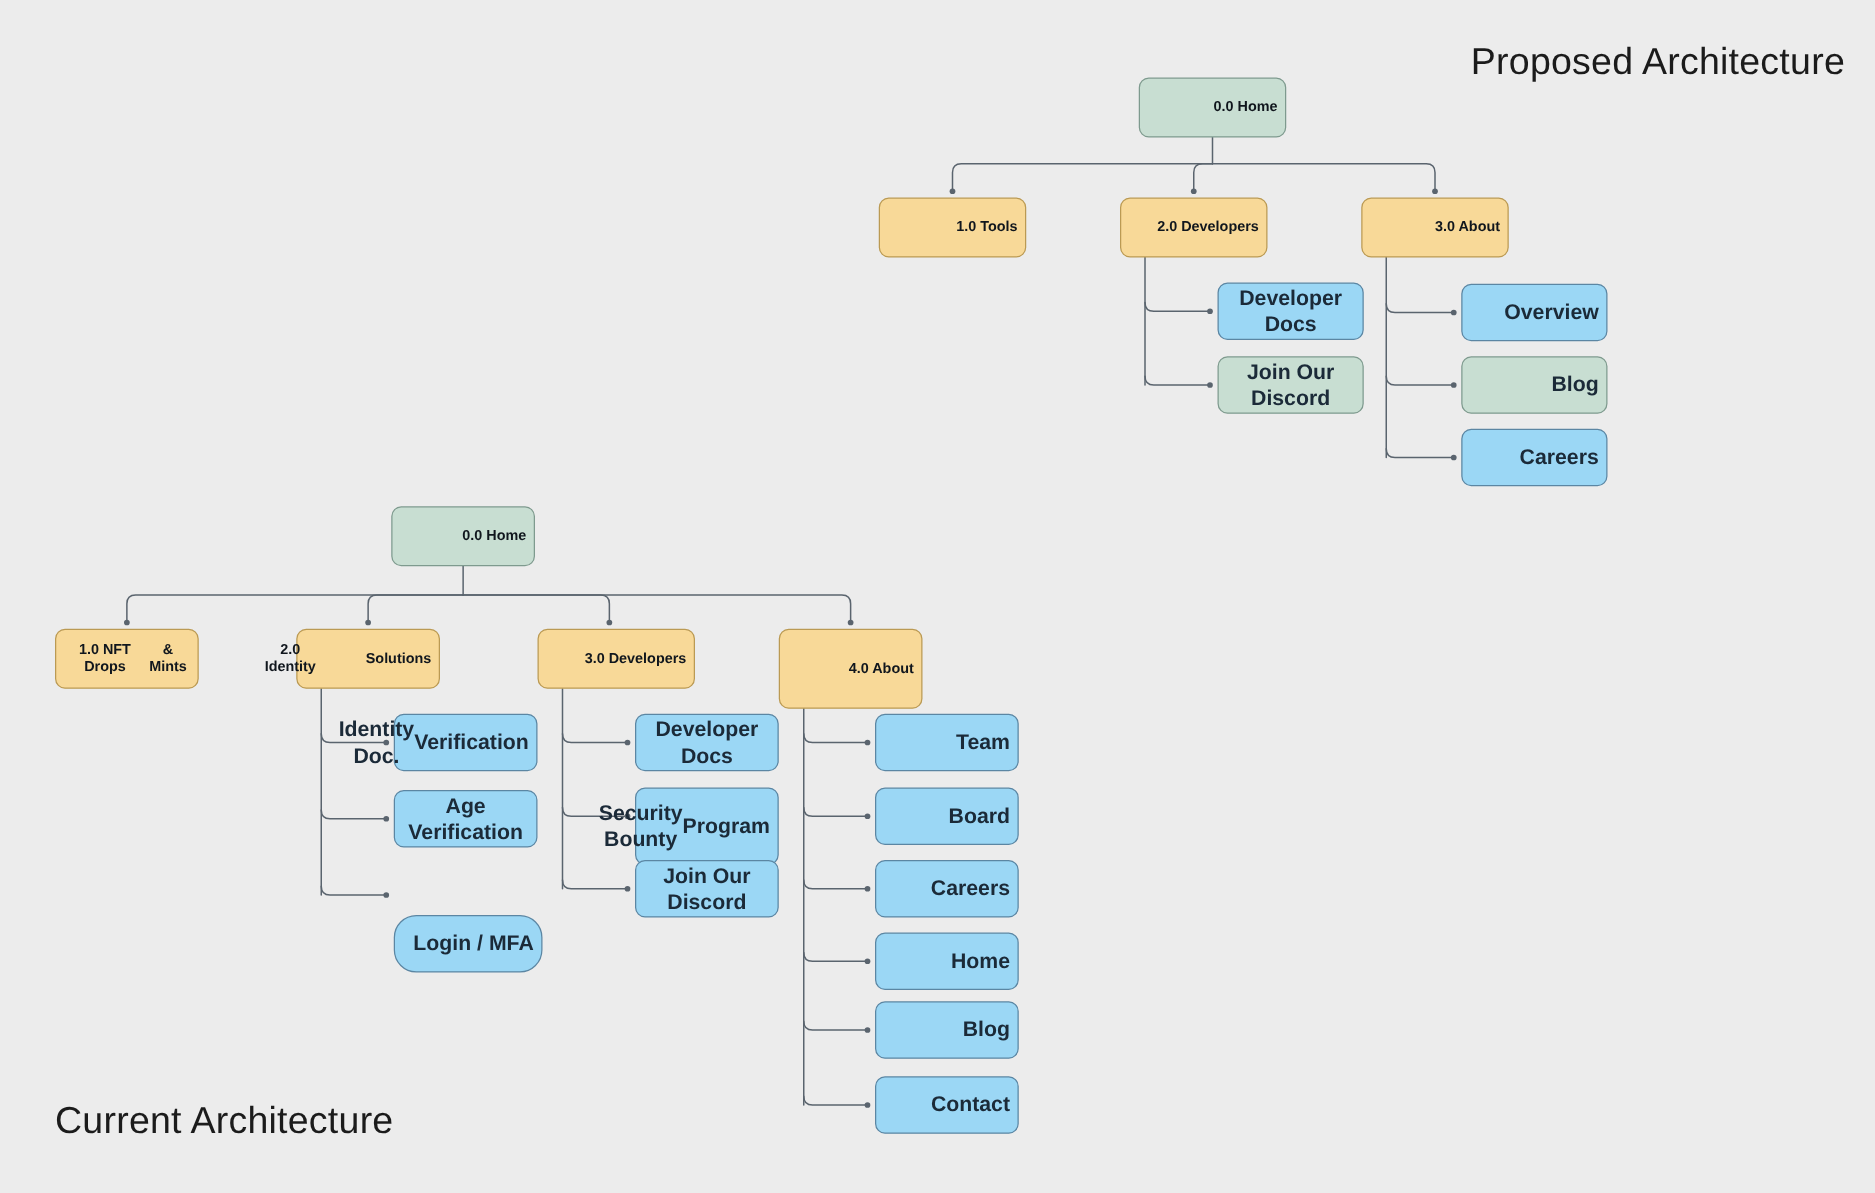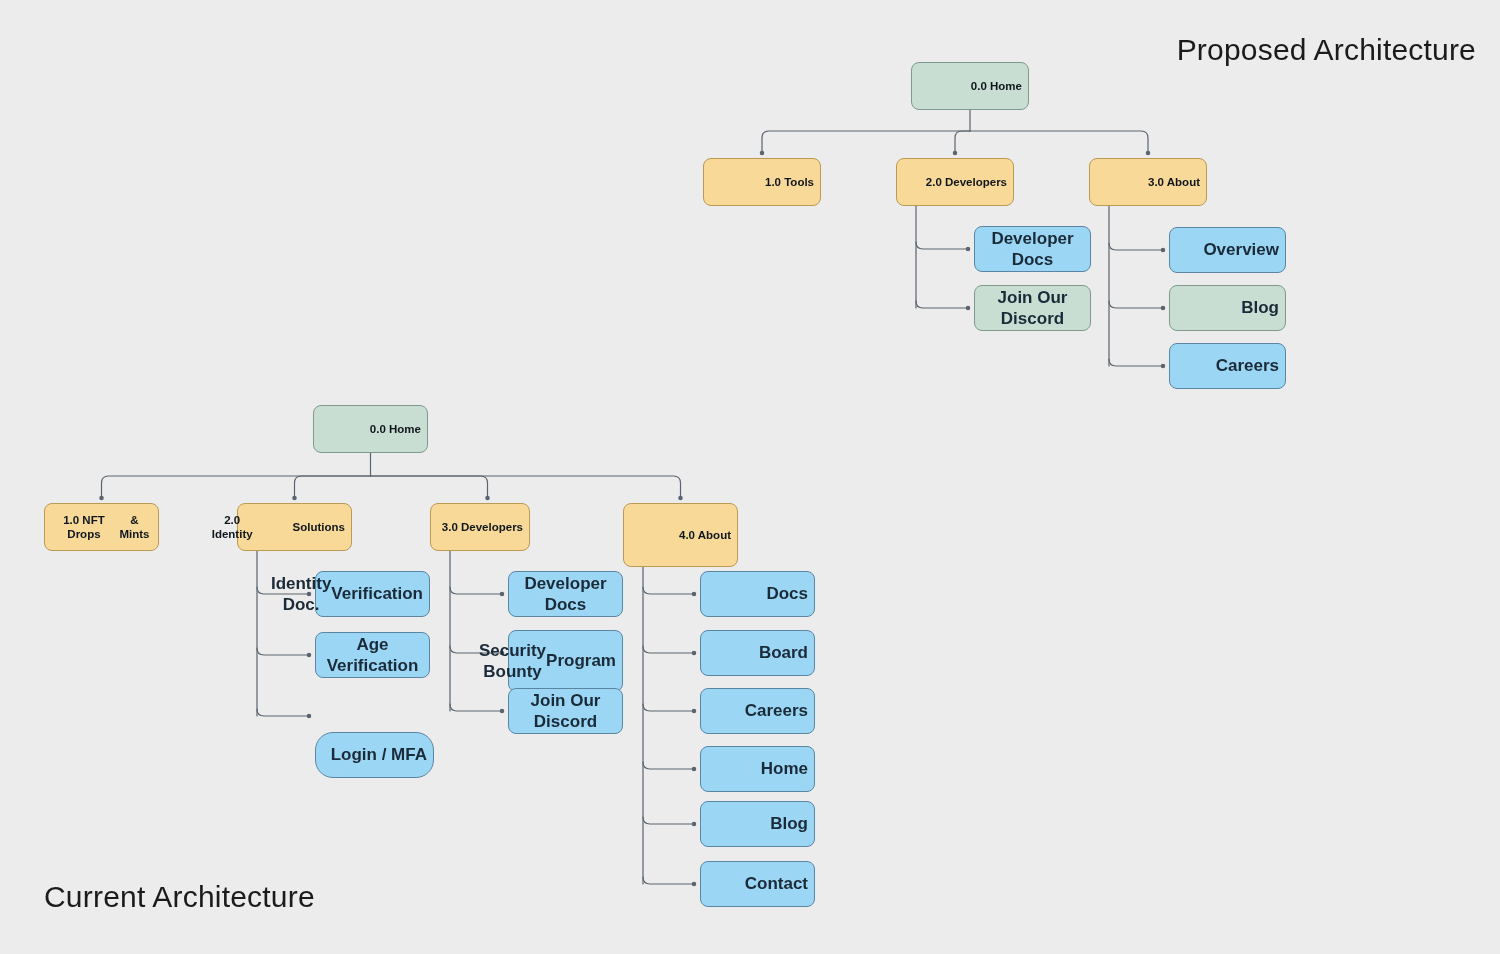--- a/index.html
+++ b/index.html
@@ -183,39 +183,39 @@
         <span>Identity Doc.</span>
         <br>
         <span>Verification</span>
       </div>
       <div class="node lvl2 fill-blue" style="left: 315px; top: 632px; width: 115px; height: 46px;">
         <span>Age Verification</span>
       </div>
       <div class="node lvl2 fill-blue" style="left: 315px; top: 732px; width: 119px; height: 46px; border-radius: 18px;">
         <span>Login / MFA</span>
       </div>
-      <div class="node lvl1 fill-yellow" style="left: 430px; top: 503px; width: 100px; height: 48px;">
+      <div class="node lvl1 fill-yellow" style="left: 430px; top: 503px; width: 126px; height: 48px;">
         <span>3.0 Developers</span>
       </div>
       <div class="node lvl2 fill-blue" style="left: 508px; top: 571px; width: 115px; height: 46px;">
         <span>Developer Docs</span>
       </div>
       <div class="node lvl2 fill-blue" style="left: 508px; top: 630px; width: 115px; height: 62px;">
         <span>Security Bounty</span>
         <br>
         <span>Program</span>
       </div>
       <div class="node lvl2 fill-blue" style="left: 508px; top: 688px; width: 115px; height: 46px;">
         <span>Join Our Discord</span>
       </div>
       <div class="node lvl1 fill-yellow" style="left: 623px; top: 503px; width: 115px; height: 64px;">
         <span>4.0 About</span>
       </div>
       <div class="node lvl2 fill-blue" style="left: 700px; top: 571px; width: 115px; height: 46px;">
-        <span>Docs</span>
+        <span>Team</span>
       </div>
       <div class="node lvl2 fill-blue" style="left: 700px; top: 630px; width: 115px; height: 46px;">
         <span>Board</span>
       </div>
       <div class="node lvl2 fill-blue" style="left: 700px; top: 688px; width: 115px; height: 46px;">
         <span>Careers</span>
       </div>
       <div class="node lvl2 fill-blue" style="left: 700px; top: 746px; width: 115px; height: 46px;">
         <span>Home</span>
       </div>

